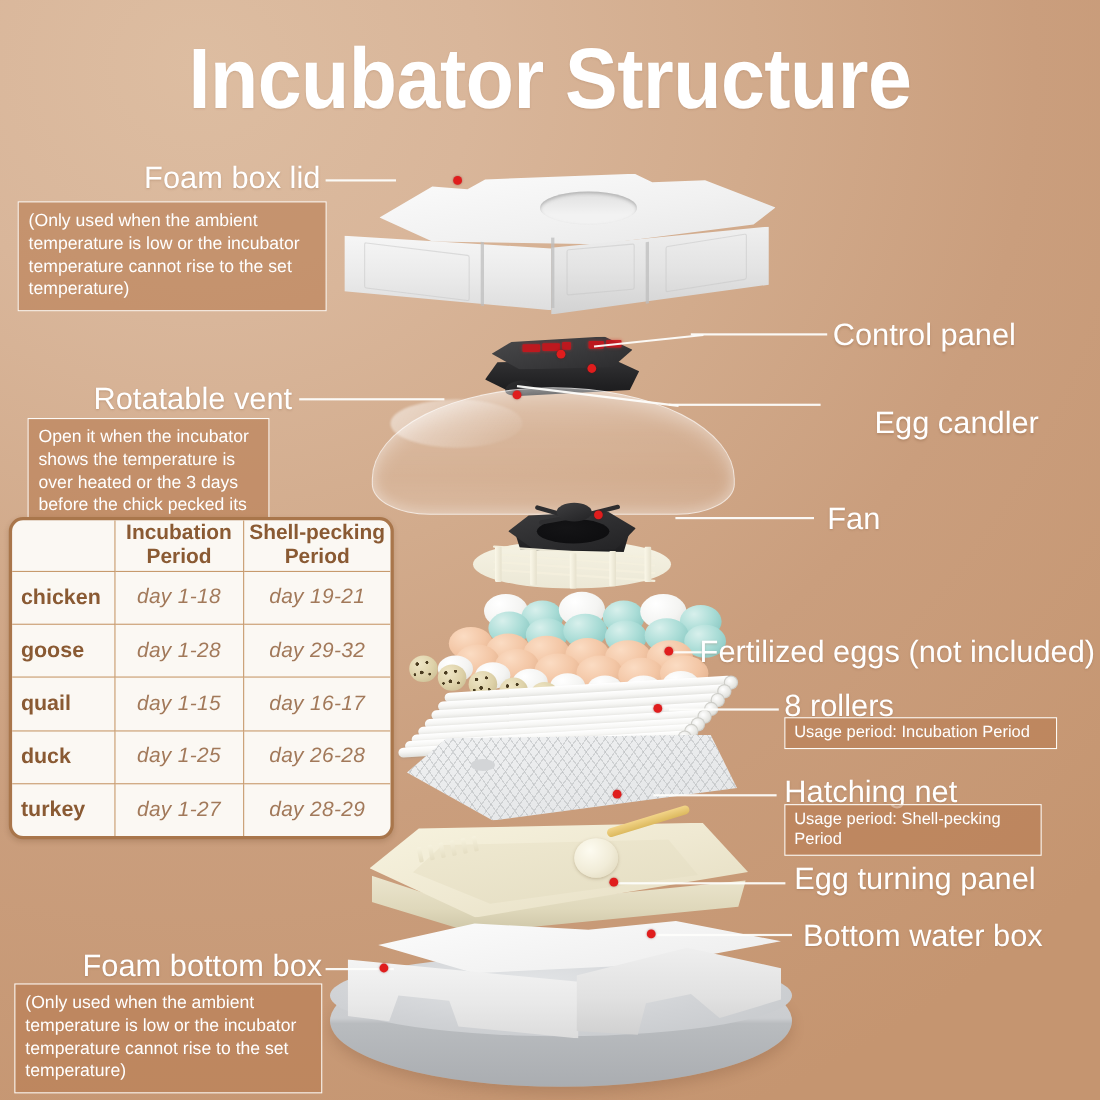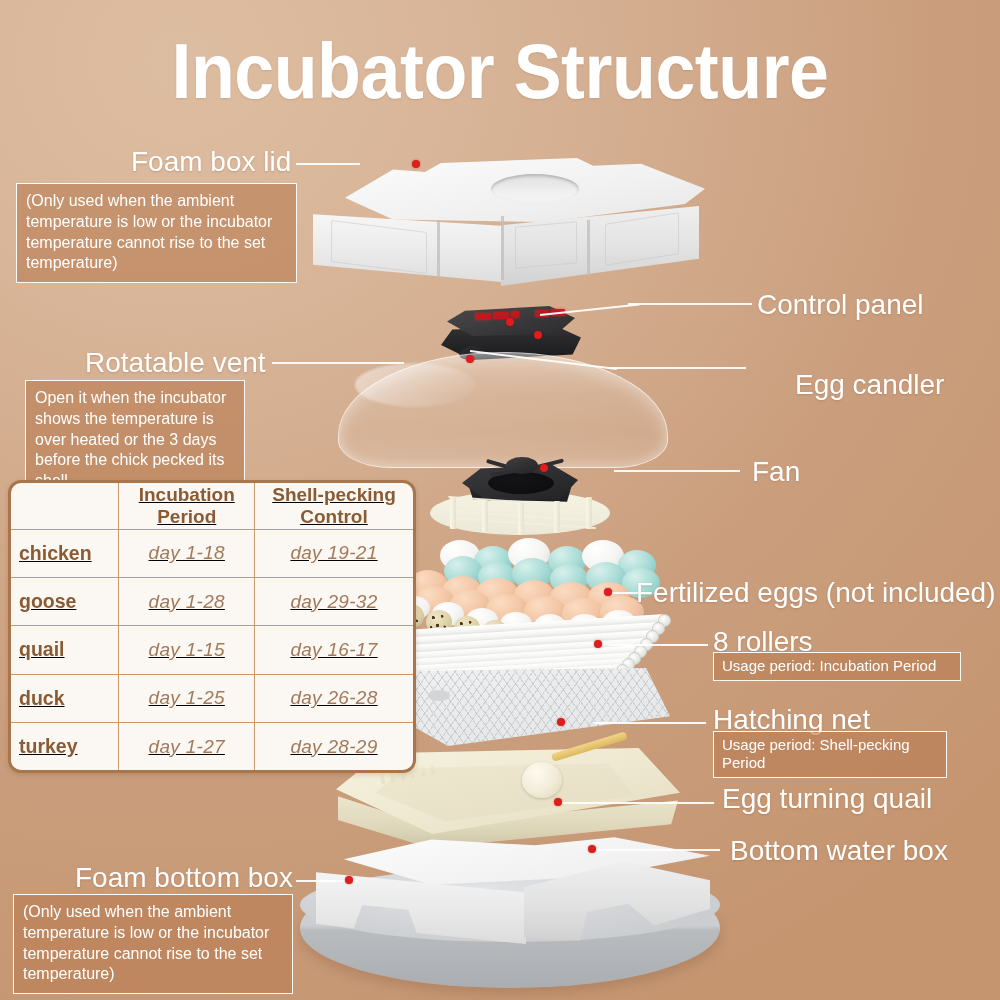--- a/index.html
+++ b/index.html
@@ -65,28 +65,27 @@
     color:#ffffff;
     font-size:16px;
     line-height:1.30;
     padding:7px 9px 8px 9px;
   }
   .note.slim { font-size:15px; padding:4px 8px 5px 8px; line-height:1.2; }
 
   
   #spec-table {
     position:absolute;
-    left:8px; top:480px;
-    width:408px; height:293px;
+    left:8px; top:470px;
+    width:350px; height:293px;
     background:#fbf8f3;
     border:3px solid #a9764b;
     border-radius:13px;
     overflow:hidden;
     box-shadow:0 2px 5px rgba(90,55,30,0.18);
-    text-decoration:underline;
   }
   #spec-table table { width:100%; height:100%; border-collapse:collapse; }
   #spec-table th, #spec-table td {
     border:1.6px solid #c79a6d;
     text-align:center;
     vertical-align:middle;
     color:#8a5a33;
     padding:0 2px;
   }
   #spec-table th:first-child, #spec-table td:first-child { border-left:none; }
@@ -553,36 +552,36 @@
   <div class="lbl big" style="left:752px;top:456px;">Fan</div>
 
   <div class="lbl big" style="left:636px;top:577px;">Fertilized eggs (not included)</div>
 
   <div class="lbl big" style="left:713px;top:626px;">8 rollers</div>
   <div class="note slim" style="left:713px;top:652px;width:248px;">Usage period: Incubation Period</div>
 
   <div class="lbl big" style="left:713px;top:704px;">Hatching net</div>
   <div class="note slim" style="left:713px;top:731px;width:234px;">Usage period: Shell-pecking Period</div>
 
-  <div class="lbl big" style="left:722px;top:783px;">Egg turning quail</div>
+  <div class="lbl big" style="left:722px;top:783px;">Egg turning panel</div>
 
   <div class="lbl big" style="left:730px;top:835px;">Bottom water box</div>
 
   <div id="spec-table">
     <table>
       <colgroup>
           <col class="c1">
           <col class="c2">
           <col class="c3">
         </colgroup>
       <thead>
         <tr>
           <th></th>
           <th>Incubation Period</th>
-          <th>Shell-pecking Control</th>
+          <th>Shell-pecking Period</th>
         </tr>
       </thead>
       <tbody>
         <tr>
           <td class="sp">chicken</td>
           <td class="per">day  1-18</td>
           <td class="per">day  19-21</td>
         </tr>
         <tr>
           <td class="sp">goose</td>

